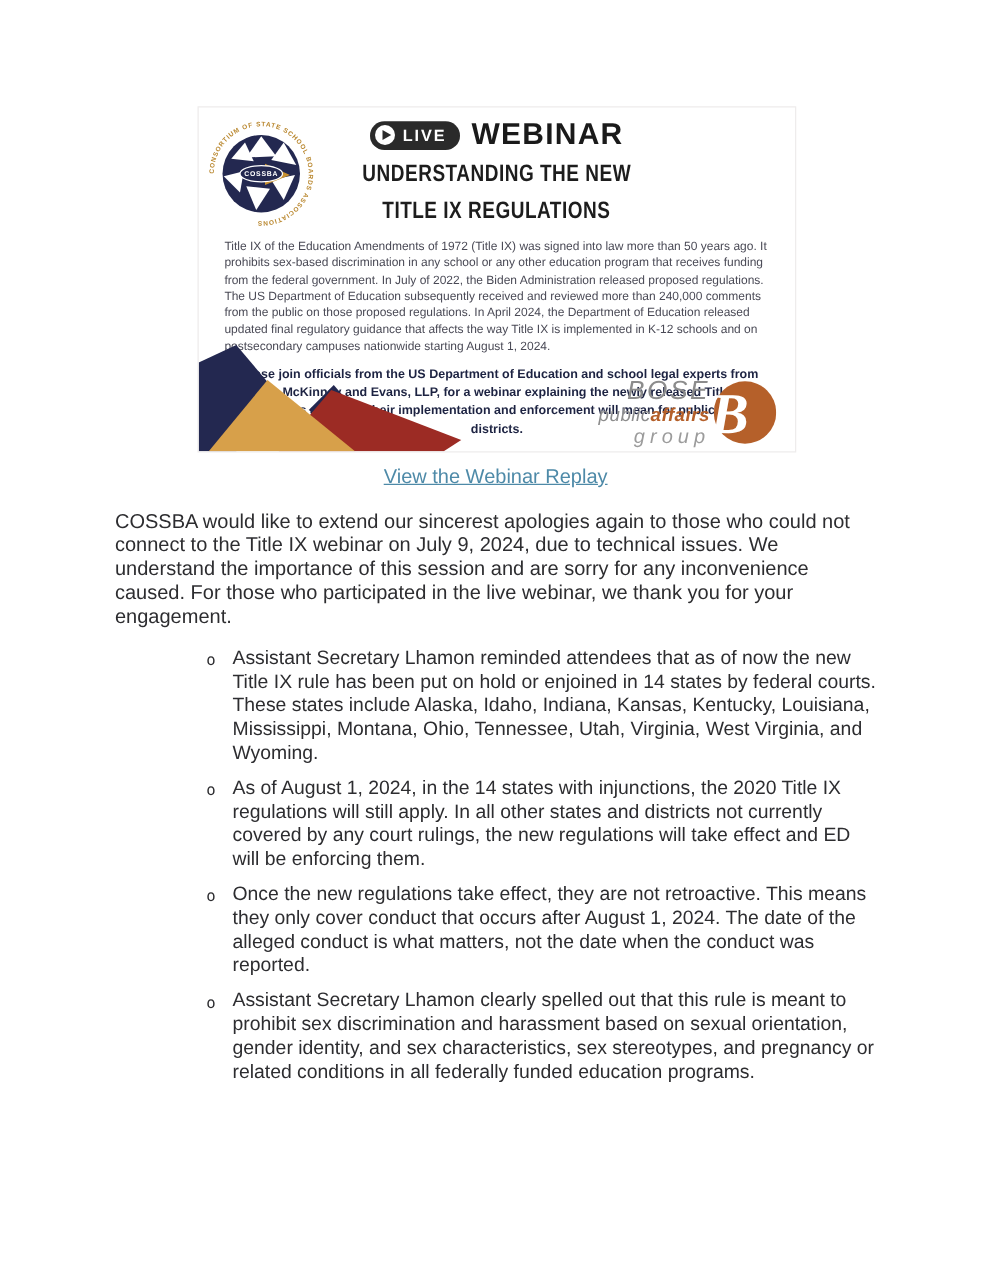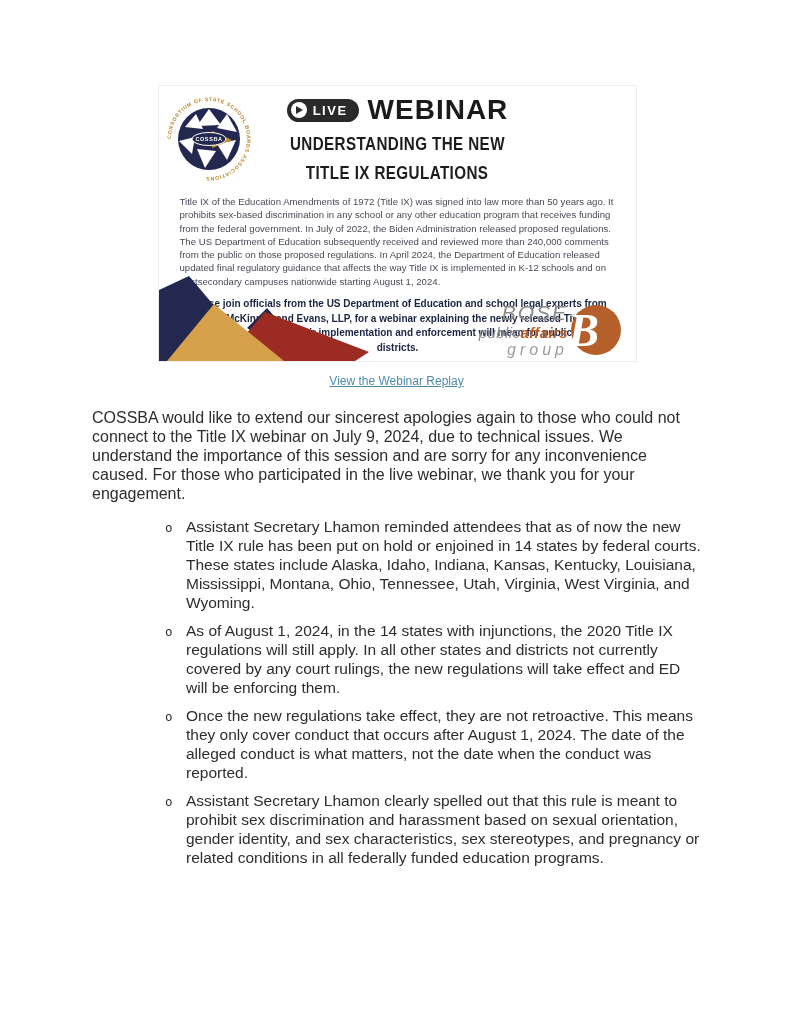--- a/index.html
+++ b/index.html
@@ -15,21 +15,21 @@
   }
   .cossba-logo{position:absolute;left:5px;top:8px;width:90px;height:90px;}
   .banner-header{display:flex;justify-content:center;align-items:center;gap:9px;margin-top:10px;}
   .live-pill{
     height:23px;border-radius:13px;background:#2a2a2a;display:flex;align-items:center;
     padding:0 11px 0 4px;gap:6px;
   }
   .play-circle{width:16px;height:16px;border-radius:50%;background:#ffffff;display:flex;align-items:center;justify-content:center;}
   .play-triangle{width:0;height:0;border-left:7px solid #2a2a2a;border-top:4.5px solid transparent;border-bottom:4.5px solid transparent;margin-left:2px;}
   .live-text{color:#ffffff;font-weight:bold;font-size:13px;letter-spacing:1.5px;line-height:1;}
-  .webinar-text{font-size:28px;font-weight:bold;color:#1a1a1a;letter-spacing:1px;line-height:1;}
+  .webinar-text{font-size:24px;font-weight:bold;color:#1a1a1a;letter-spacing:1px;line-height:1;}
   .banner-title-line{
     text-align:center;font-weight:bold;font-size:19px;color:#1d1d1d;line-height:1;margin-top:10px;
   }
   .banner-title-line span{display:inline-block;transform:scaleX(0.8);letter-spacing:0.5px;}
   .banner-intro{
     margin:13px auto 0;width:436px;font-size:9.6px;line-height:13.3px;color:#4a4a56;
   }
   .banner-invite{
     margin:9px auto 0;width:424px;font-size:10px;line-height:14.5px;text-align:center;
     color:#1d2342;font-weight:bold;
@@ -37,21 +37,21 @@
   .shapes{position:absolute;left:0;bottom:0;width:238px;height:95px;}
   .bose{position:absolute;right:15px;bottom:3px;display:flex;align-items:center;gap:3px;font-style:italic;}
   .bose-text{text-align:right;line-height:1;}
   .bose-name{font-size:21px;color:#8c8c8c;letter-spacing:2px;}
   .bose-sub{font-size:15px;letter-spacing:0.4px;margin-top:2px;color:#8c8c8c;}
   .bose-sub b{color:#b5602a;}
   .bose-group{font-size:16px;color:#9c9c9c;letter-spacing:4px;margin-top:2px;}
 
   
   .content{position:absolute;left:92px;top:372px;width:609px;}
-  .replay{ text-align:center;margin:0 0 17px;font-size:12px;line-height:19px;}
+  .replay{ text-align:center;margin:0 0 17px;font-size:16px;line-height:19px;}
   .replay a{color:#4e8aa8;text-decoration:underline;}
   .para{font-size:16px;line-height:19px;margin:0 0 14px;color:#2d2d30;}
   .para.second{margin-bottom:13px;}
   .key-heading{font-size:15.5px;line-height:19px;font-weight:bold;color:#20283a;margin:0 0 15px;}
   ul.points{margin:0;padding:0 0 0 94px;list-style:none;}
   ul.points li{position:relative;font-size:15.5px;line-height:19px;margin:0 0 9px;color:#2d2d30;}
   ul.points .marker{
     position:absolute;left:-21px;top:1px;font-family:"DejaVu Sans Mono",monospace;
     font-size:12.5px;color:#2d2d30;
   }

